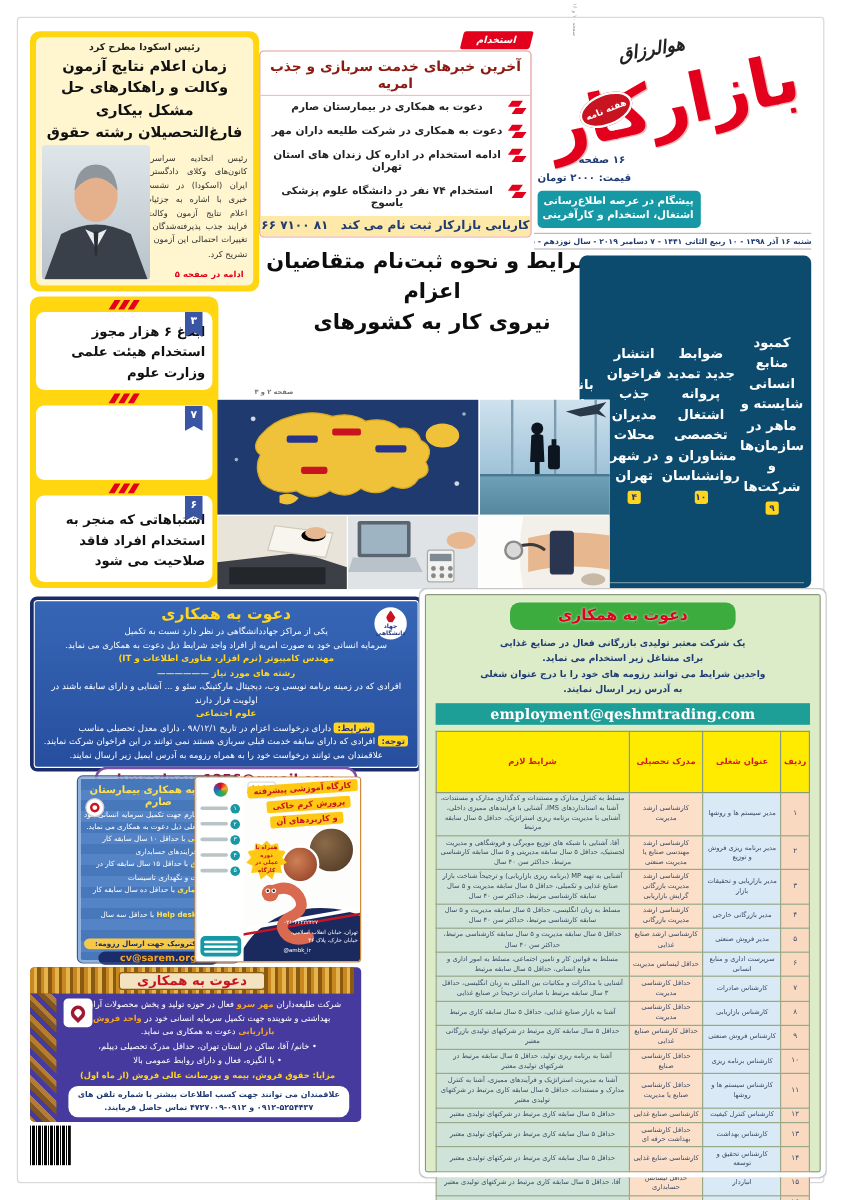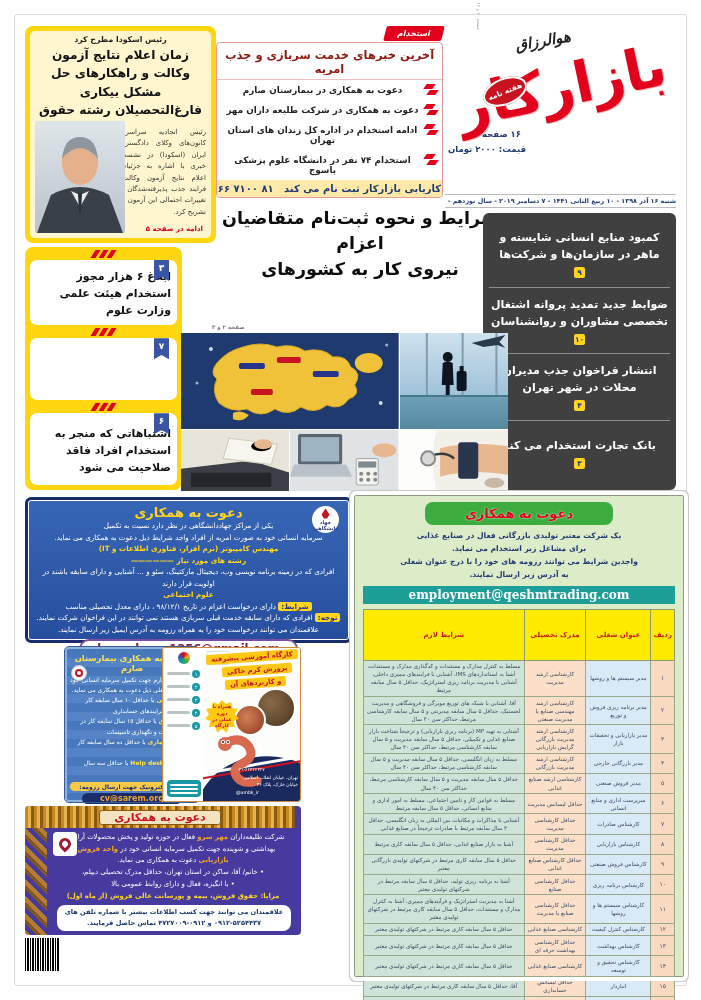--- a/index.html
+++ b/index.html
@@ -49,21 +49,21 @@
   .t-ribbon { position:absolute; right:8px; top:0; width:15px; height:21px; background:#3b55a5; color:#fff; font-size:9px; font-weight:bold; text-align:center; line-height:17px; clip-path:polygon(0 0,100% 0,100% 100%,50% 80%,0 100%); }
 
   
   .main-story { position:absolute; right:193px; top:202px; width:296px; height:130px; text-align:center; }
   .main-kicker { font-size:8.3px; font-weight:bold; color:#222; }
   .main-headline { font-size:17.5px; font-weight:bold; color:#0d0d0d; line-height:1.45; margin-top:4px; }
   .main-red { font-size:18px; font-weight:bold; color:#e2001c; margin-top:2px; }
   .main-page-note { position:absolute; left:0; bottom:2px; font-size:5.5px; color:#777; font-weight:bold; }
 
   
-  .navy-col { position:absolute; right:25px; top:213px; width:193px; height:277px; background:#404040; border-radius:6px; padding:8px 6px 4px; display:flex; flex-direction:column; }
+  .navy-col { position:absolute; right:25px; top:213px; width:193px; height:277px; background:#0c4a6e; border-radius:6px; padding:8px 6px 4px; display:flex; flex-direction:row; }
   .navy-item { flex:1; display:flex; flex-direction:column; align-items:center; justify-content:center; border-bottom:1px solid rgba(255,255,255,.4); padding:4px 0; }
   .navy-item:last-child { border-bottom:none; }
   .navy-item .n-title { color:#fff; font-size:11px; font-weight:bold; text-align:center; line-height:1.55; }
   .n-badge { width:11px; height:11px; background:#ffd51e; color:#27348b; font-size:7.5px; font-weight:bold; text-align:center; line-height:11px; margin-top:4px; border-radius:2px; }
 
   
   .collage { position:absolute; right:193px; top:333px; width:327px; height:157px; display:grid; grid-template-columns:1fr 1fr 1fr; grid-template-rows:96px 61px; gap:1px; background:#fff; direction:ltr; }
   .c-map { grid-column:1 / span 2; grid-row:1; }
   .c-air { grid-column:3; grid-row:1; }
   .c-p1 { grid-column:1; grid-row:2; }
@@ -146,20 +146,24 @@
 
 <div class="page">
   <div class="frame"></div>
 
   <header class="masthead">
     <div class="motto">هوالرزاق</div>
     <div class="logo-title">بازارکار</div>
     <div class="weekly-badge">هفته نامه</div>
     <div class="mast-pages">۱۶ صفحه</div>
     <div class="mast-price">قیمت: ۲۰۰۰ تومان</div>
+    <div class="mast-slogan">
+      <div>پیشگام در عرصه اطلاع‌رسانی</div>
+      <div>اشتغال، استخدام و کارآفرینی</div>
+    </div>
     <div class="dateline">شنبه ۱۶ آذر ۱۳۹۸ - ۱۰ ربیع الثانی ۱۴۴۱ - ۷ دسامبر ۲۰۱۹ - سال نوزدهم - شماره ۱۱۷۹</div>
   </header>
 
   <div class="emp-tab">استخدام</div>
   <section class="emp-box">
     <div class="emp-title">آخرین خبرهای خدمت سربازی و جذب امریه</div>
     <div class="emp-item">
       <span class="emp-flag">
           <i></i>
           <i></i>

